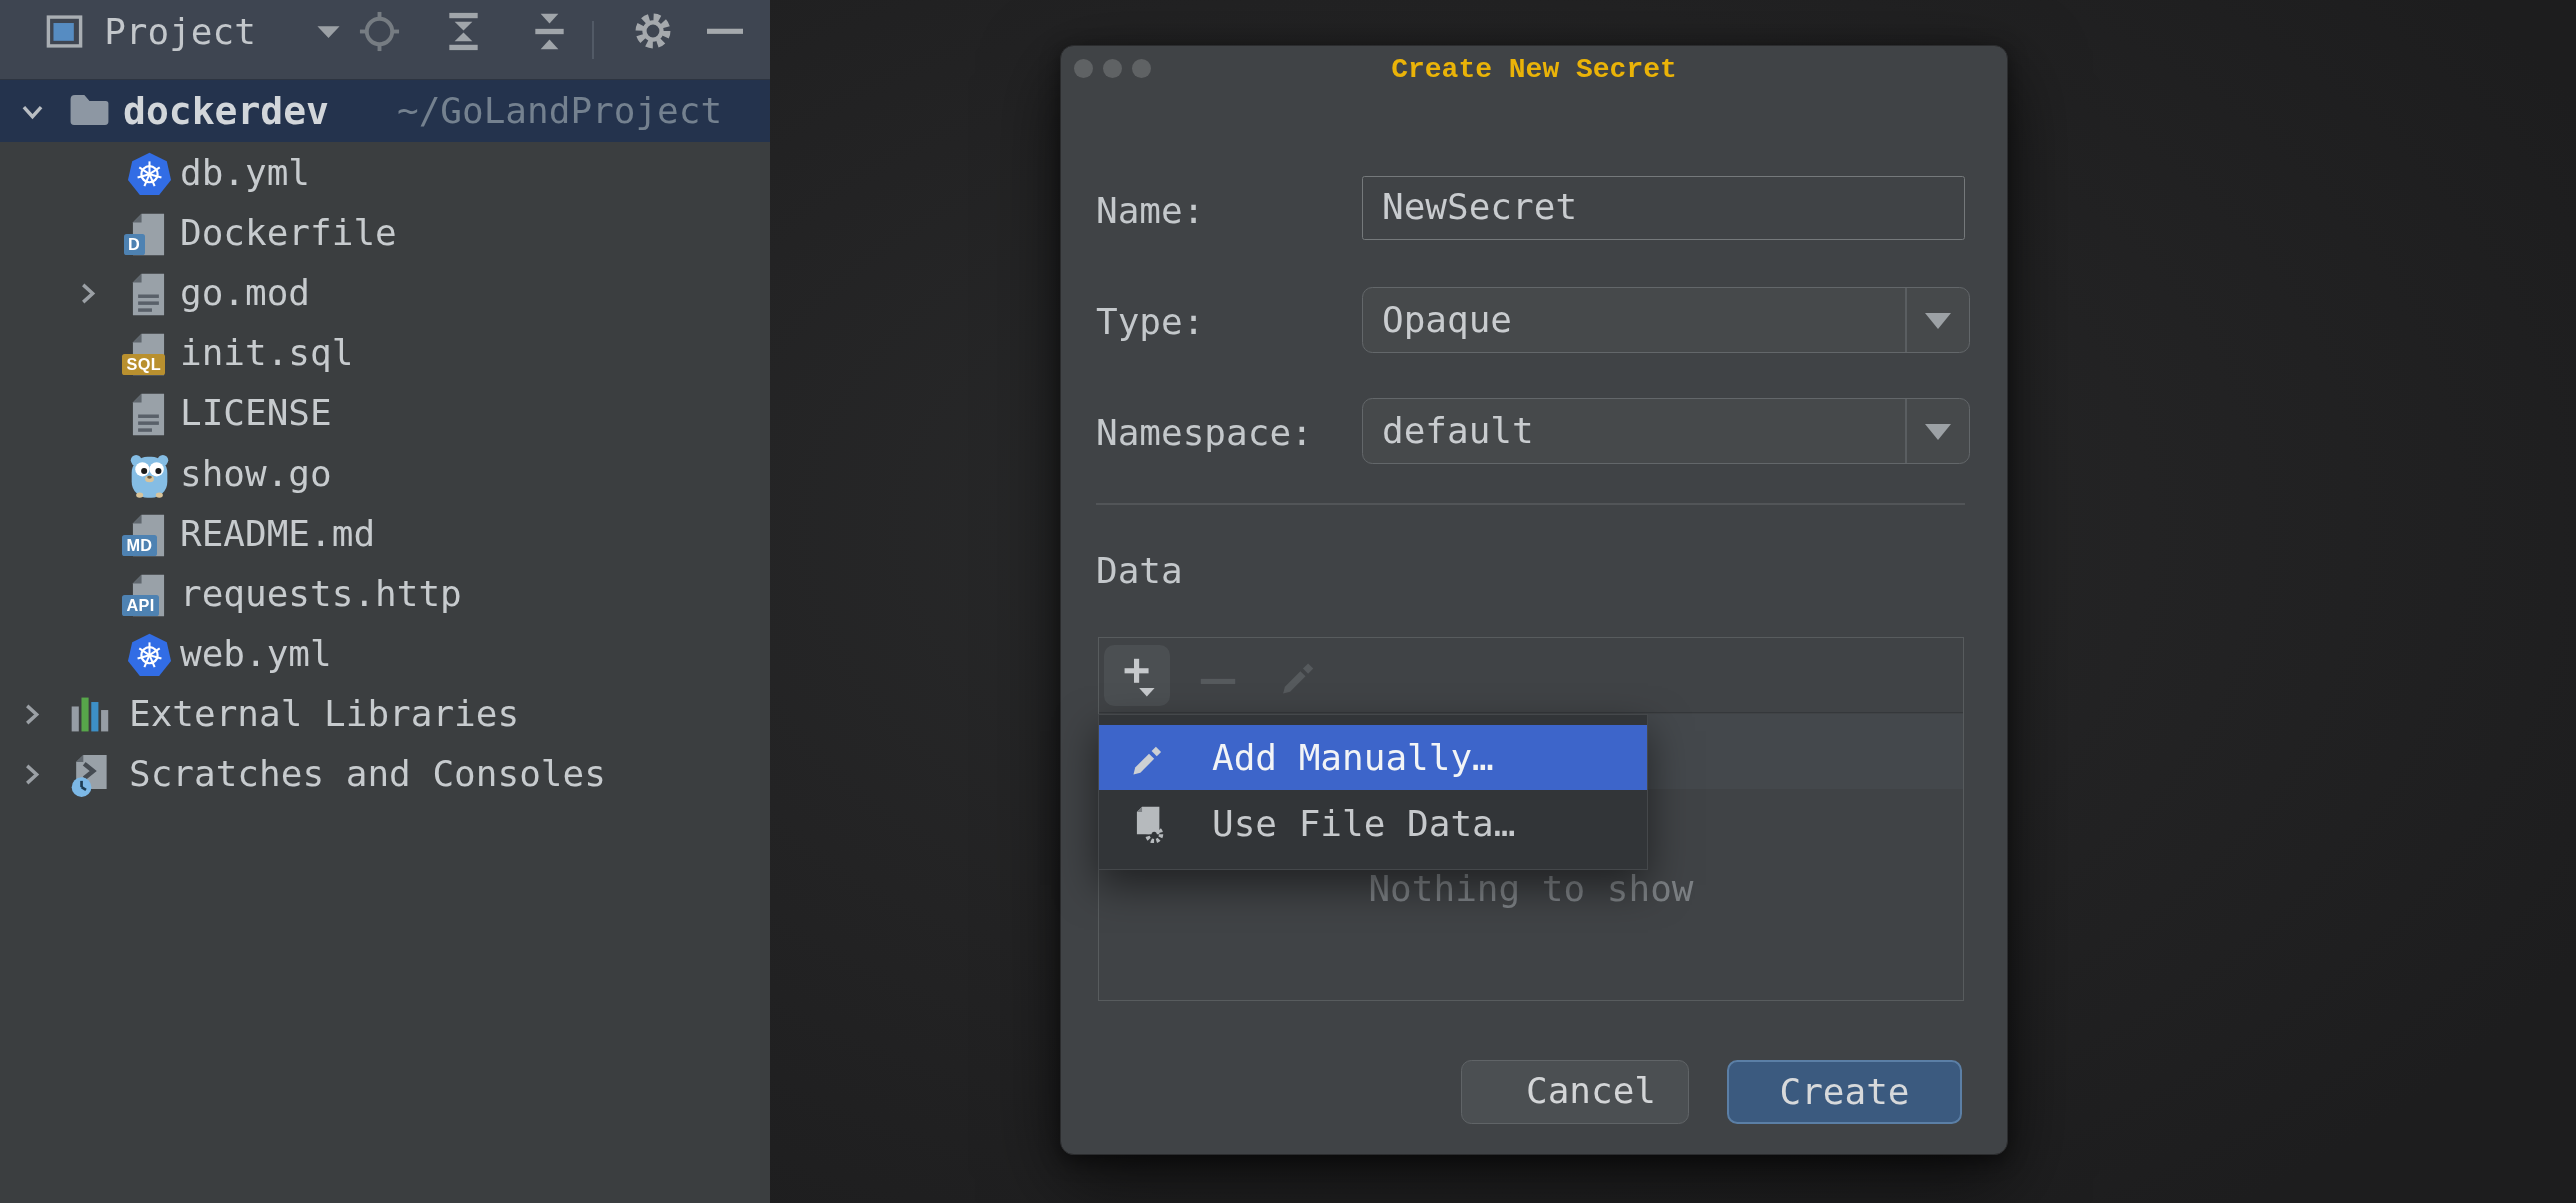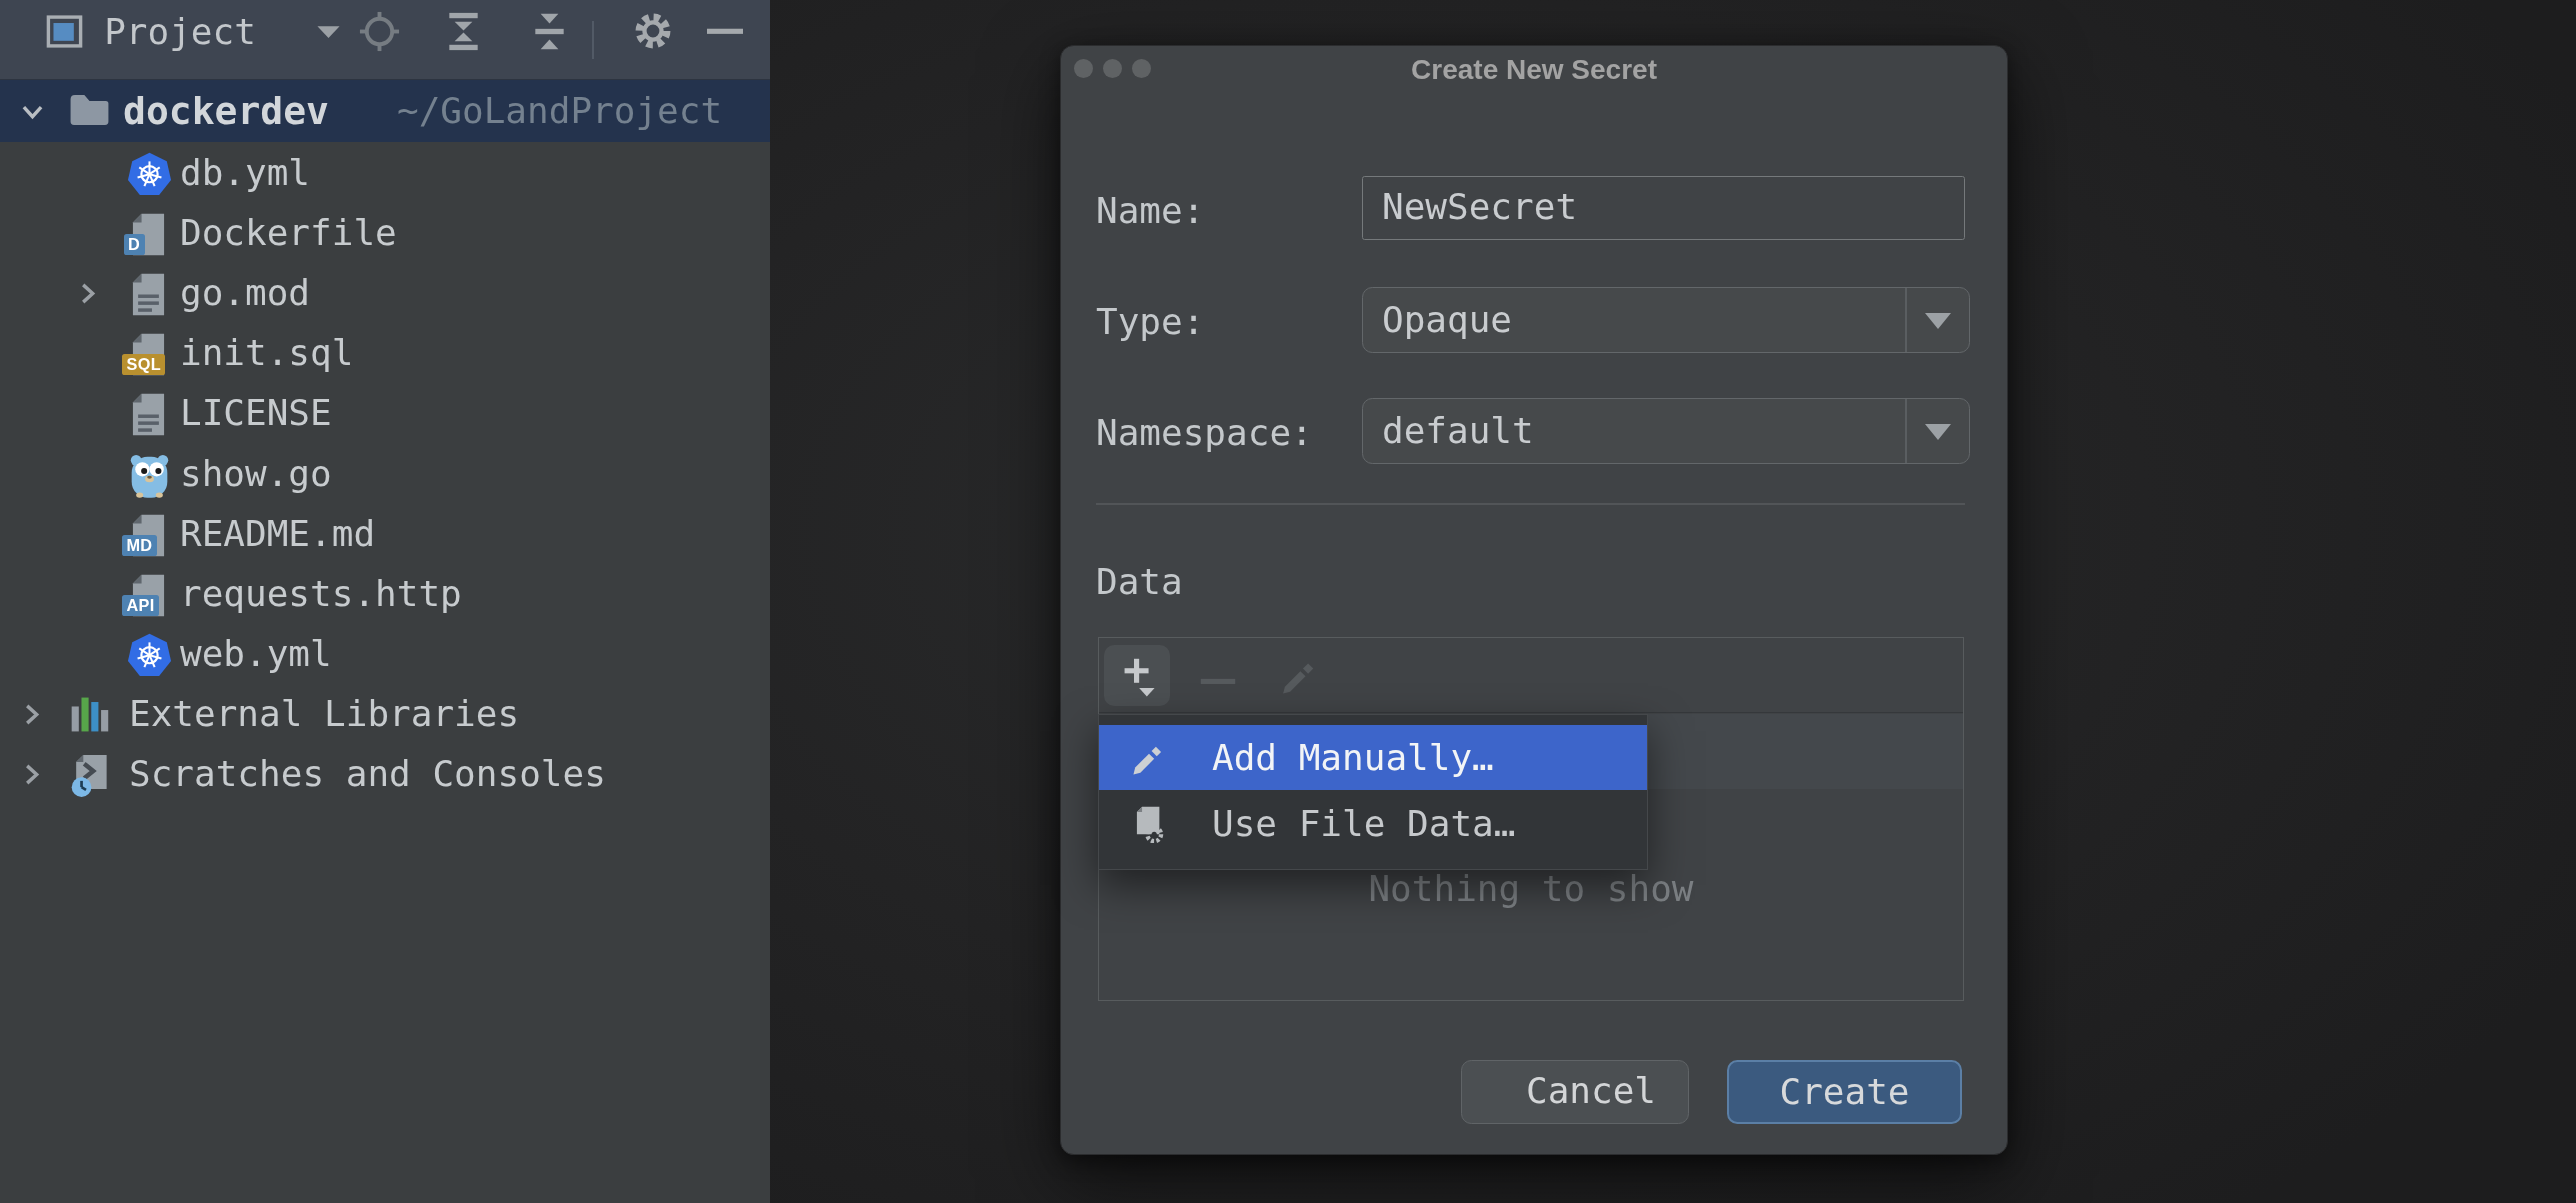--- a/index.html
+++ b/index.html
@@ -31,34 +31,34 @@
            font-size:16.3px; line-height:20.6px; padding:0 4.3px; border-radius:2.6px; letter-spacing:0.4px; }
   .badge.blue { background:#4e82b2; }
   .badge.amber { background:#b9902f; }
 
   
   #dialog { left:1060px; top:45px; width:948px; height:1110px; background:#404346;
             border:1.7px solid #2b2c2e; border-radius:13.7px;
             box-shadow:0 26px 77px rgba(0,0,0,.6), 0 5.2px 20.6px rgba(0,0,0,.45); }
   .dot { position:absolute; top:13px; width:19px; height:19px; border-radius:50%; background:#5f6264; }
   #dlg-title { position:absolute; left:0; top:0; width:100%; text-align:center; line-height:48px;
-               font-family:Liberation Sans, sans-serif; font-weight:bold; font-size:28px; color:#a3a3a3; }
+               font-family:Liberation Mono, monospace; font-weight:bold; font-size:28px; color:#eab308; }
 
   .fld-label { position:absolute; left:35px; height:43px; line-height:43px; font-size:36px; color:#c4c8cb; }
   .text-input { position:absolute; left:301px; width:603px; height:64px; border:1.7px solid #75797b; border-radius:2.6px;
                 background:transparent; font-size:36px; color:#c9cccf; line-height:60px; padding-left:19px; }
   .dropdown { position:absolute; left:301px; width:608px; height:66px; background:#46494b;
               border:1.7px solid #63676a; border-radius:10.3px; }
   .dd-value { position:absolute; left:19px; top:0; line-height:63px; font-size:36px; color:#c9cccf; }
   .dd-sep { position:absolute; right:62px; top:0; width:1.7px; height:100%; background:#5a5e61; }
   .dd-arrow { position:absolute; right:18px; top:25px; width:0; height:0;
               border-left:13.7px solid transparent; border-right:13.7px solid transparent; border-top:16.3px solid #9ca1a5; }
 
   #separator { position:absolute; left:35px; top:457px; width:869px; height:1.7px; background:#525558; }
-  #data-label { position:absolute; left:35px; top:514px; height:43px; line-height:43px; font-size:36px; color:#c4c8cb; }
+  #data-label { position:absolute; left:35px; top:503px; height:43px; line-height:43px; font-size:36px; color:#c4c8cb; }
 
   #data-panel { position:absolute; left:37px; top:591px; width:866px; height:364px; border:1.7px solid #585c5e; }
   #dp-toolbar { position:absolute; left:0; top:0; width:100%; height:75px; border-bottom:1.7px solid #35383b; }
   #add-btn { position:absolute; left:5.2px; top:6.9px; width:66px; height:61px; background:#4b4f52; border-radius:10.3px; }
   #dp-header-band { position:absolute; left:0; top:76px; width:100%; height:75px; background:#44484c; }
   #empty-text { position:absolute; left:0; top:230px; width:100%; text-align:center; font-size:36px; color:#7c8084; }
 
   #popup { position:absolute; left:37px; top:668px; width:550px; height:156px; background:#323538;
            border:0.9px solid #45484b; box-shadow:0 15.5px 39px rgba(0,0,0,.5); }
   .menu-item { position:absolute; left:0; width:100%; height:65px; }

